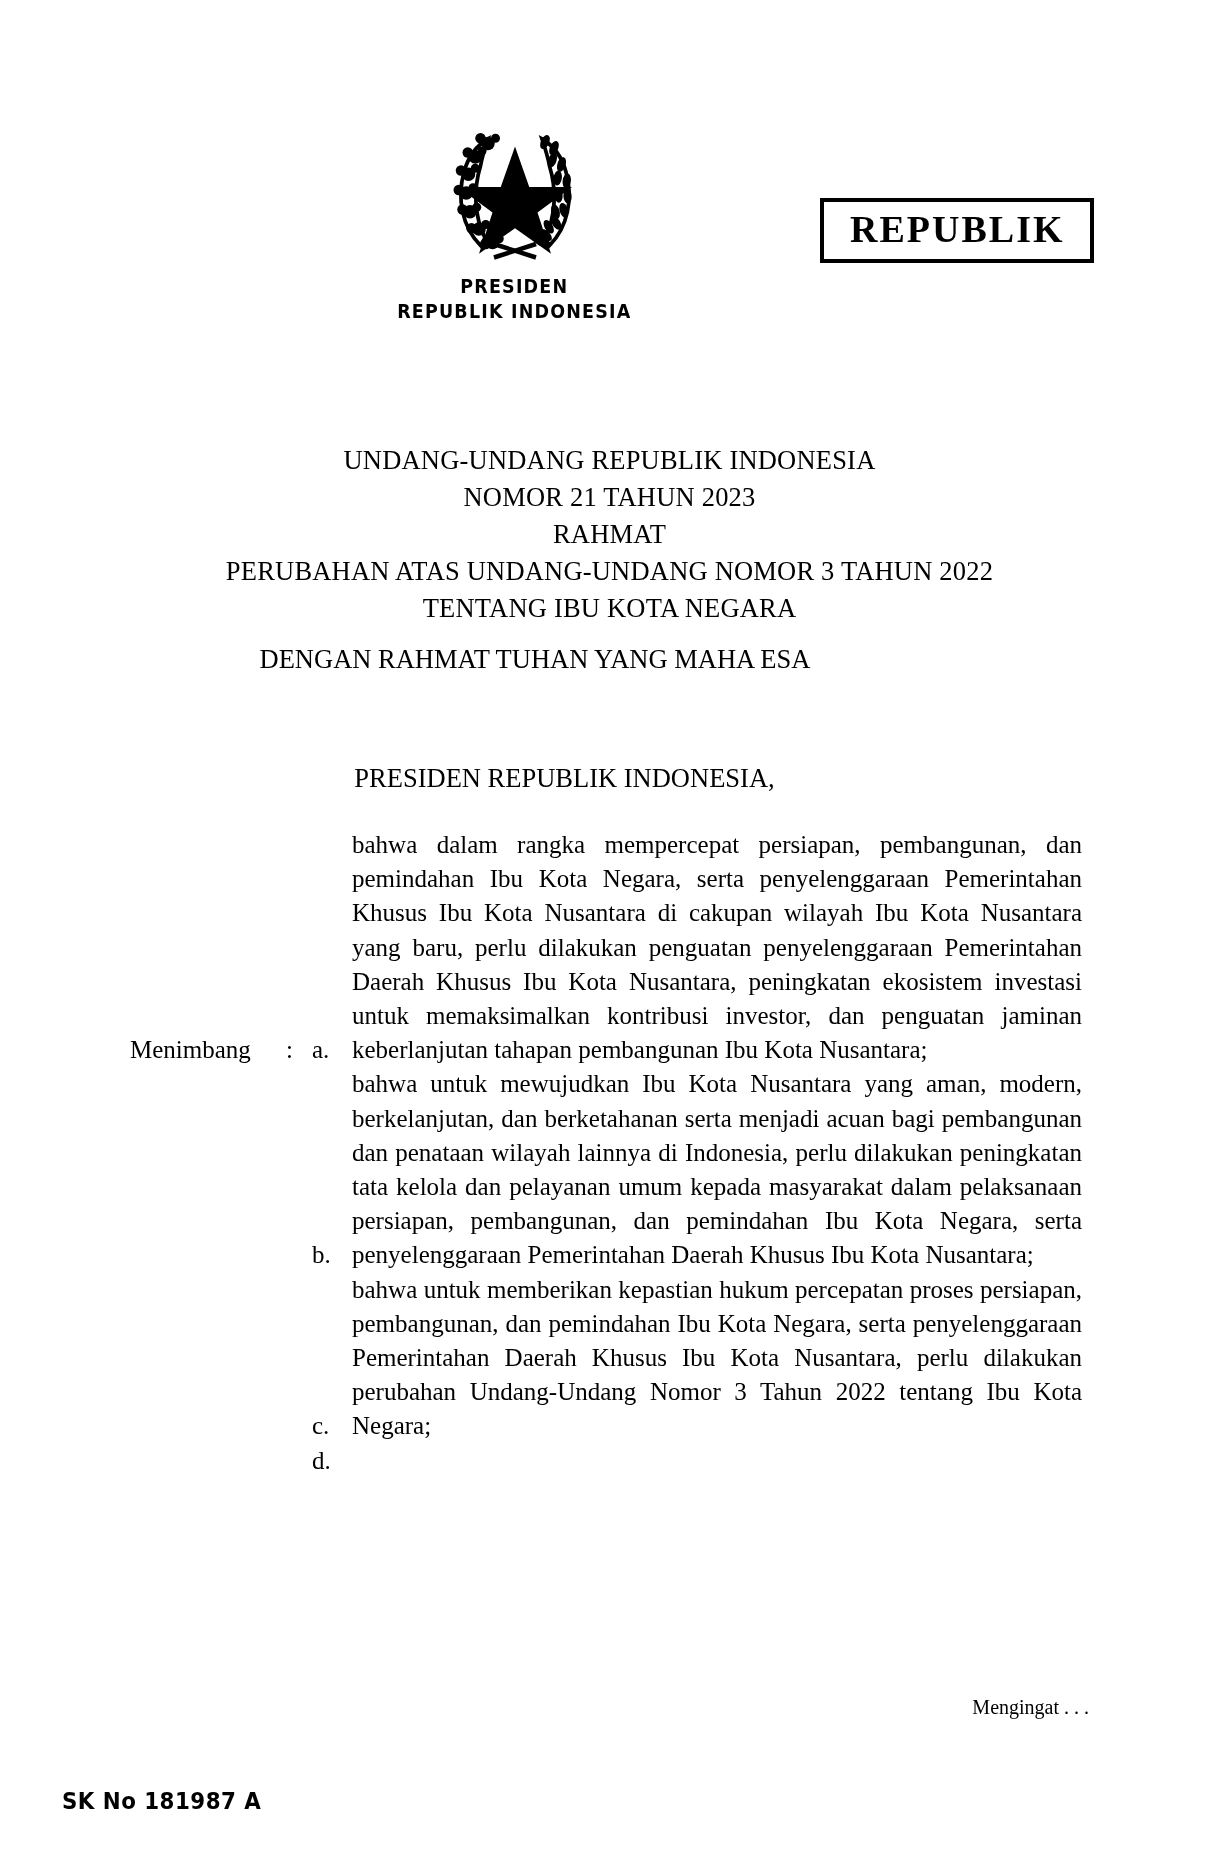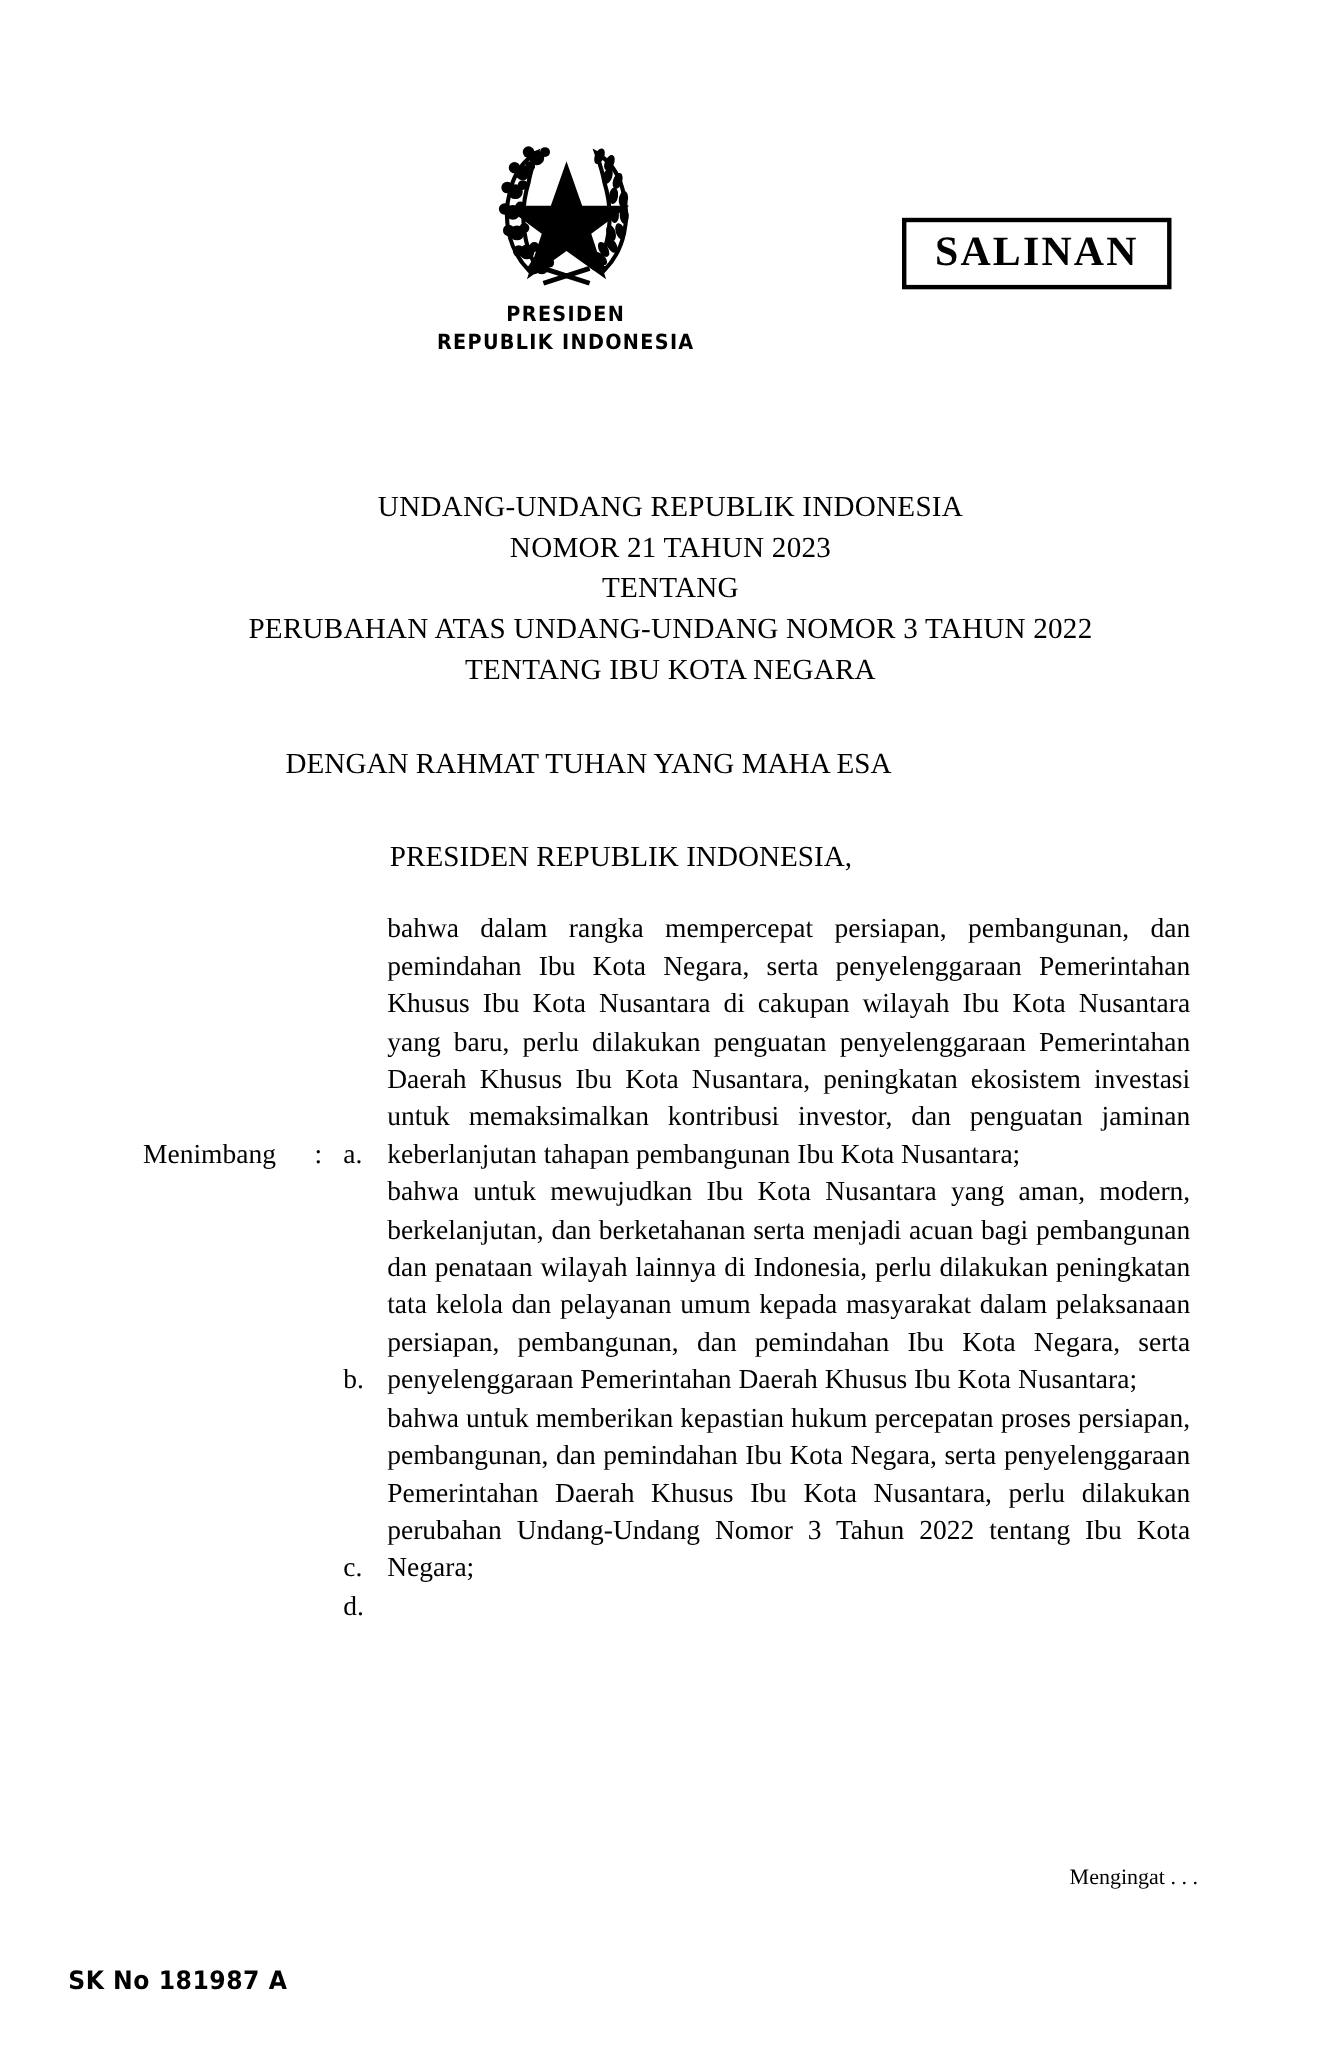--- a/index.html
+++ b/index.html
@@ -84,21 +84,21 @@
     text-align: center;
     font-size: 26.5px;
     line-height: 37px;
     letter-spacing: 0.2px;
   }
   .title-block .ln { display: block; }
 
   .dengan-rahmat {
     position: absolute;
     left: 0;
-    top: 676px;
+    top: 641px;
     width: 1070px;
     text-align: center;
     font-size: 26.5px;
     line-height: 37px;
   }
   .presiden-ri {
     position: absolute;
     left: 0;
     top: 760px;
     width: 1129px;
@@ -229,26 +229,26 @@
     </div>
 
     <div class="presiden-lines">
       <div class="presiden-inner">
         <div>PRESIDEN</div>
         <div>REPUBLIK  INDONESIA</div>
       </div>
     </div>
   </div>
 
-  <div class="salinan-box">SALINAN</div>
+  <div class="salinan-box">REPUBLIK</div>
 
   <div class="title-block">
     <span class="ln">UNDANG-UNDANG REPUBLIK INDONESIA</span>
     <span class="ln">NOMOR 21 TAHUN 2023</span>
-    <span class="ln">TENTANG</span>
+    <span class="ln">RAHMAT</span>
     <span class="ln">PERUBAHAN ATAS UNDANG-UNDANG NOMOR 3 TAHUN 2022</span>
     <span class="ln">TENTANG IBU KOTA NEGARA</span>
   </div>
 
   <div class="dengan-rahmat">DENGAN RAHMAT TUHAN YANG MAHA ESA</div>
 
   <div class="presiden-ri">PRESIDEN REPUBLIK INDONESIA,</div>
 
   <div class="considerations">
 

